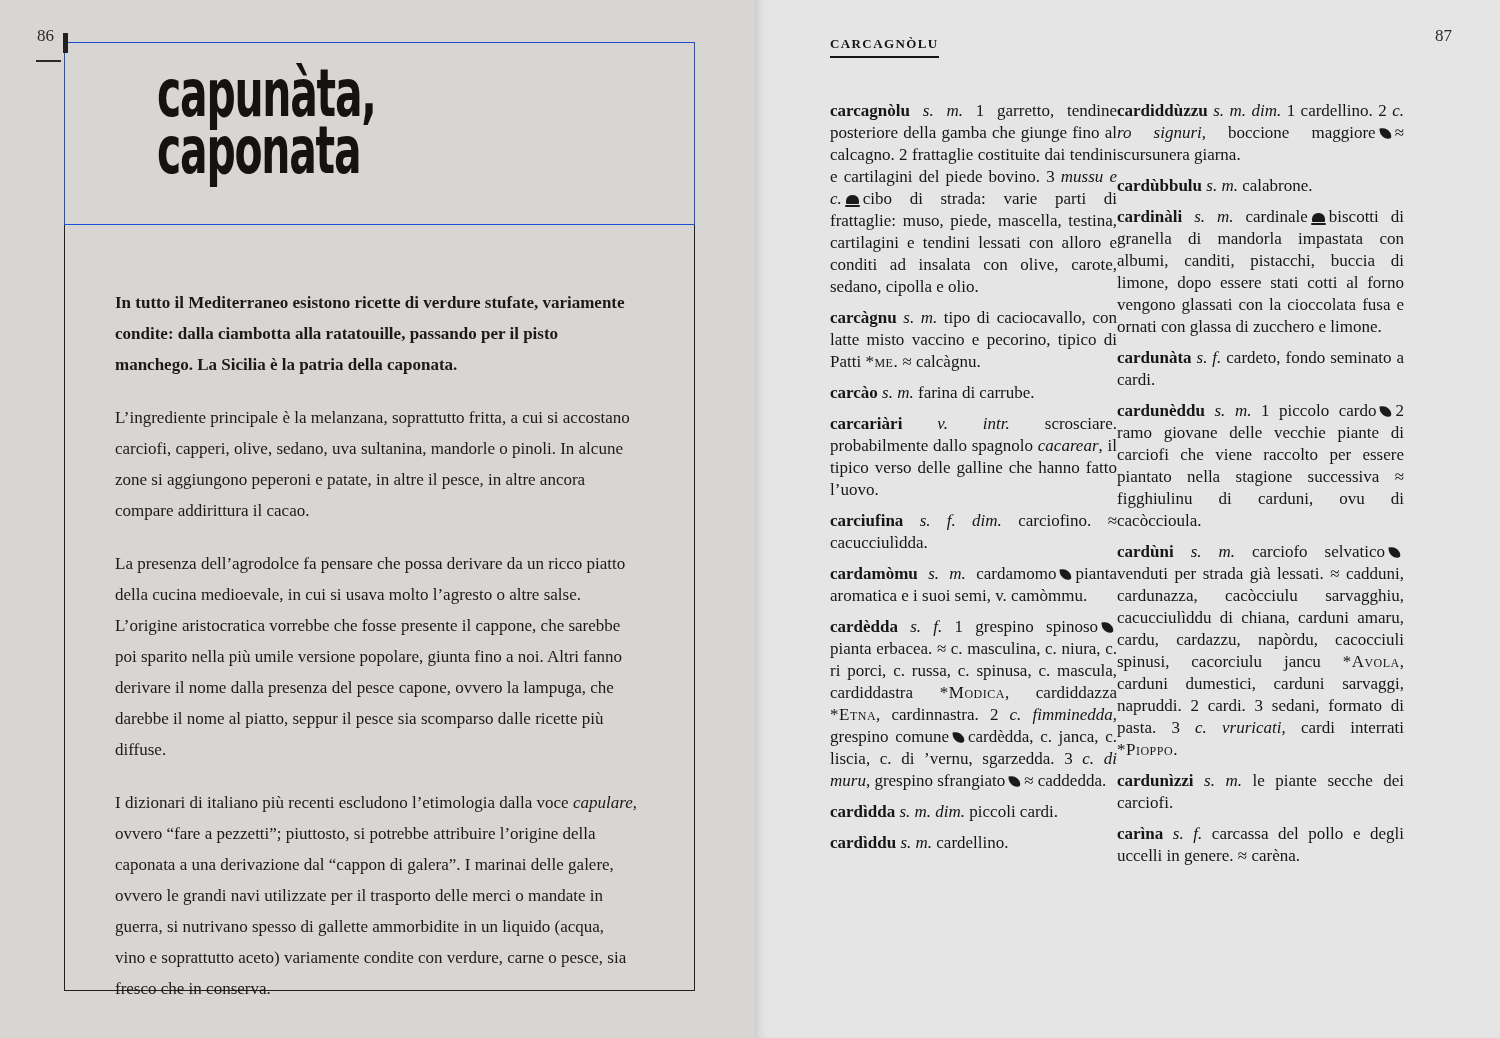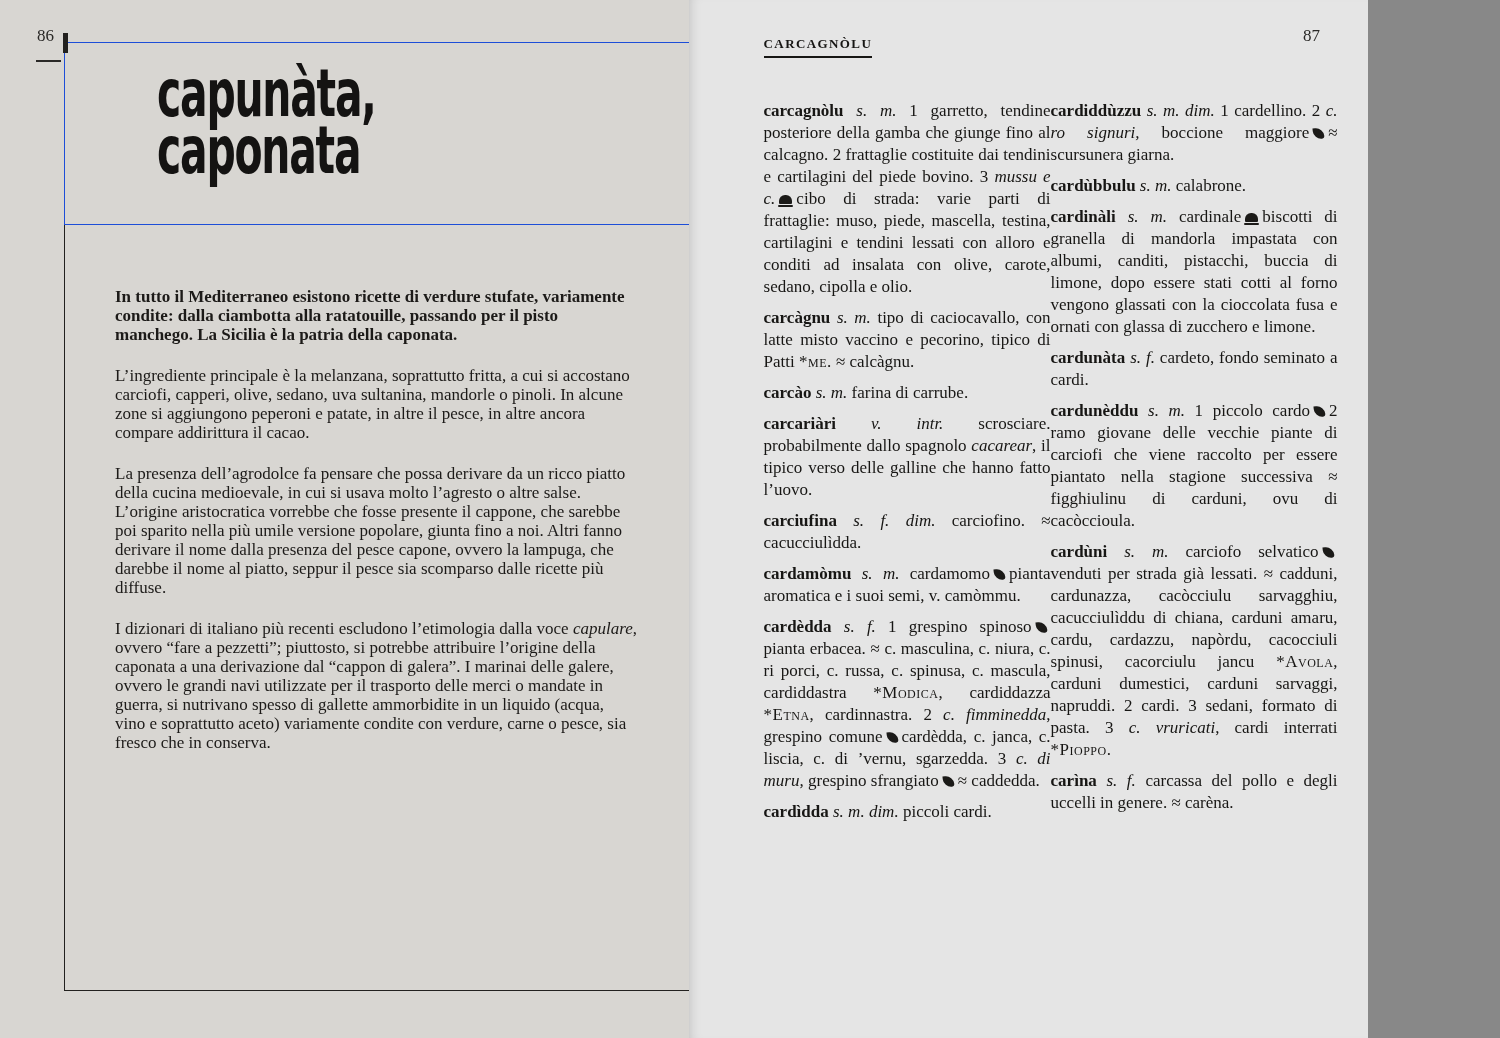--- a/index.html
+++ b/index.html
@@ -1,39 +1,39 @@
 <!DOCTYPE html>
 <html lang="it"><head>
 <meta charset="utf-8">
 <style>
   * { margin:0; padding:0; box-sizing:border-box; }
   html,body { width:1500px; height:1038px; }
   body { font-family:"Liberation Serif","DejaVu Serif",serif; background:#888; }
 
-  .spread { position:relative; width:1368px; height:1038px; overflow:hidden; display:flex; }
+  .spread { position:relative; width:1500px; height:1038px; overflow:hidden; display:flex; }
 
   
   .page-left { position:relative; width:755px; height:1038px; background:#d8d6d2; }
   .folio { font-size:17px; color:#2a2927; }
   .folio-left { position:absolute; left:37px; top:26px; }
   .folio-rule { position:absolute; left:36px; top:60px; width:25px; border-top:2px solid #2a2927; }
 
   .title-box { position:absolute; left:64px; top:42px; width:631px; height:183px; border:1px solid #1d4ed8;padding-left:44px; }
   .title-tick { position:absolute; left:-2px; top:-10px; width:5px; height:20px; background:#22211f; }
   .title { padding:22px 0 0 48px; }
   .title-line {
     display:block; font-family:"DejaVu Sans","Liberation Sans",sans-serif;
     font-weight:800; font-size:66px; line-height:57px; color:#141312;
     letter-spacing:-2px; transform:scaleX(0.62); transform-origin:left center;
     white-space:nowrap;
   }
 
   .text-box { position:absolute; left:64px; top:225px; width:631px; height:766px; border:1px solid #22211f; border-top:none; }
   .paras { margin:62px 56px 0 50px; }
-  .para { font-size:17px; line-height:19px; color:#1c1a18; margin-top:22px; text-align:left; }
+  .para { font-size:17px; line-height:31px; color:#1c1a18; margin-top:22px; text-align:left; }
   .para:first-child { margin-top:0; }
   .para.attach { margin-top:0; }
   .seg-b { font-weight:700; }
   .seg-i { font-style:italic; }
   .seg-sc { font-variant:small-caps; letter-spacing:0.5px; }
 
   
   .page-right { position:relative; width:745px; height:1038px; background:#e5e5e5; box-shadow:inset 10px 0 14px -12px rgba(0,0,0,0.25); }
   .running-head {
     position:absolute; left:75px; top:36px; display:inline-block;
@@ -91,26 +91,28 @@
     <div class="dict-columns">
       <div class="dict-col" id="col0">
           <p class="entry"><span class="hw">carcagnòlu </span><span class="seg-i">s. m.</span><span> 1 garretto, tendine posteriore della gamba che giunge fino al calcagno. 2 frattaglie costituite dai tendini e cartilagini del piede bovino. 3 </span><span class="seg-i">mussu e c.</span><span class="icon icon-food"></span><span>cibo di strada: varie parti di frattaglie: muso, piede, mascella, testina, cartilagini e tendini lessati con alloro e conditi ad insalata con olive, carote, sedano, cipolla e olio.</span></p>
           <p class="entry"><span class="hw">carcàgnu </span><span class="seg-i">s. m.</span><span> tipo di caciocavallo, con latte misto vaccino e pecorino, tipico di Patti </span><span class="seg-sc">*me.</span><span> ≈ calcàgnu.</span></p>
           <p class="entry"><span class="hw">carcào </span><span class="seg-i">s. m.</span><span> farina di carrube.</span></p>
           <p class="entry"><span class="hw">carcariàri </span><span class="seg-i">v. intr.</span><span> scrosciare. probabilmente dallo spagnolo </span><span class="seg-i">cacarear</span><span>, il tipico verso delle galline che hanno fatto l’uovo.</span></p>
           <p class="entry"><span class="hw">carciufina </span><span class="seg-i">s. f. dim.</span><span> carciofino. ≈ cacucciulìdda.</span></p>
           <p class="entry"><span class="hw">cardamòmu </span><span class="seg-i">s. m.</span><span> cardamomo</span><span class="icon icon-leaf"></span><span>pianta aromatica e i suoi semi, v. camòmmu.</span></p>
           <p class="entry"><span class="hw">cardèdda </span><span class="seg-i">s. f.</span><span> 1 grespino spinoso</span><span class="icon icon-leaf"></span><span>pianta erbacea. ≈ c. masculina, c. niura, c. ri porci, c. russa, c. spinusa, c. mascula, cardiddastra </span><span class="seg-sc">*Modica</span><span>, cardiddazza </span><span class="seg-sc">*Etna</span><span>, cardinnastra. 2 </span><span class="seg-i">c. fimminedda</span><span>, grespino comune</span><span class="icon icon-leaf"></span><span>cardèdda, c. janca, c. liscia, c. di ’vernu, sgarzedda. 3 </span><span class="seg-i">c. di muru,</span><span> grespino sfrangiato</span><span class="icon icon-leaf"></span><span>≈ caddedda.</span></p>
           <p class="entry"><span class="hw">cardìdda </span><span class="seg-i">s. m. dim.</span><span> piccoli cardi.</span></p>
+          <p class="entry"><span class="hw">cardìddu </span><span class="seg-i">s. m.</span><span> cardellino.</span></p>
         </div>
       <div class="dict-col" id="col1">
           <p class="entry"><span class="hw">cardiddùzzu </span><span class="seg-i">s. m. dim.</span><span> 1 cardellino. 2 </span><span class="seg-i">c. ro signuri,</span><span> boccione maggiore</span><span class="icon icon-leaf"></span><span>≈ scursunera giarna.</span></p>
           <p class="entry"><span class="hw">cardùbbulu </span><span class="seg-i">s. m.</span><span> calabrone.</span></p>
           <p class="entry"><span class="hw">cardinàli </span><span class="seg-i">s. m.</span><span> cardinale</span><span class="icon icon-food"></span><span>biscotti di granella di mandorla impastata con albumi, canditi, pistacchi, buccia di limone, dopo essere stati cotti al forno vengono glassati con la cioccolata fusa e ornati con glassa di zucchero e limone.</span></p>
           <p class="entry"><span class="hw">cardunàta </span><span class="seg-i">s. f.</span><span> cardeto, fondo seminato a cardi.</span></p>
           <p class="entry"><span class="hw">cardunèddu </span><span class="seg-i">s. m.</span><span> 1 piccolo cardo</span><span class="icon icon-leaf"></span><span>2 ramo giovane delle vecchie piante di carciofi che viene raccolto per essere piantato nella stagione successiva ≈ figghiulinu di carduni, ovu di cacòccioula.</span></p>
           <p class="entry"><span class="hw">cardùni </span><span class="seg-i">s. m.</span><span> carciofo selvatico</span><span class="icon icon-leaf"></span><span>venduti per strada già lessati. ≈ cadduni, cardunazza, cacòcciulu sarvagghiu, cacucciulìddu di chiana, carduni amaru, cardu, cardazzu, napòrdu, cacocciuli spinusi, cacorciulu jancu </span><span class="seg-sc">*Avola</span><span>, carduni dumestici, carduni sarvaggi, napruddi. 2 cardi. 3 sedani, formato di pasta. 3 </span><span class="seg-i">c. vruricati</span><span>, cardi interrati </span><span class="seg-sc">*Pioppo</span><span>.</span></p>
+          <p class="entry"><span class="hw">cardunìzzi </span><span class="seg-i">s. m.</span><span> le piante secche dei carciofi.</span></p>
           <p class="entry"><span class="hw">carìna </span><span class="seg-i">s. f.</span><span> carcassa del pollo e degli uccelli in genere. ≈ carèna.</span></p>
         </div>
     </div>
   </section>
 
 </div>
 
 </body></html>

